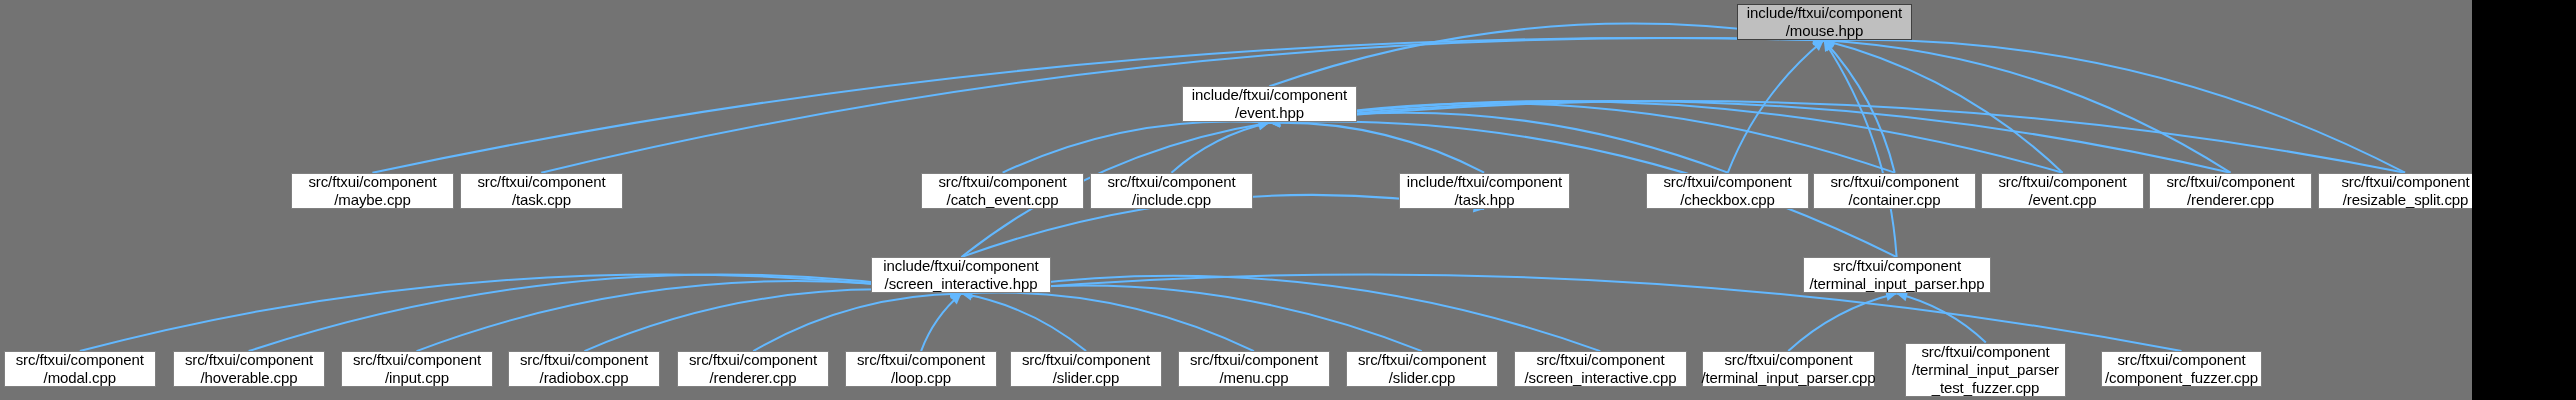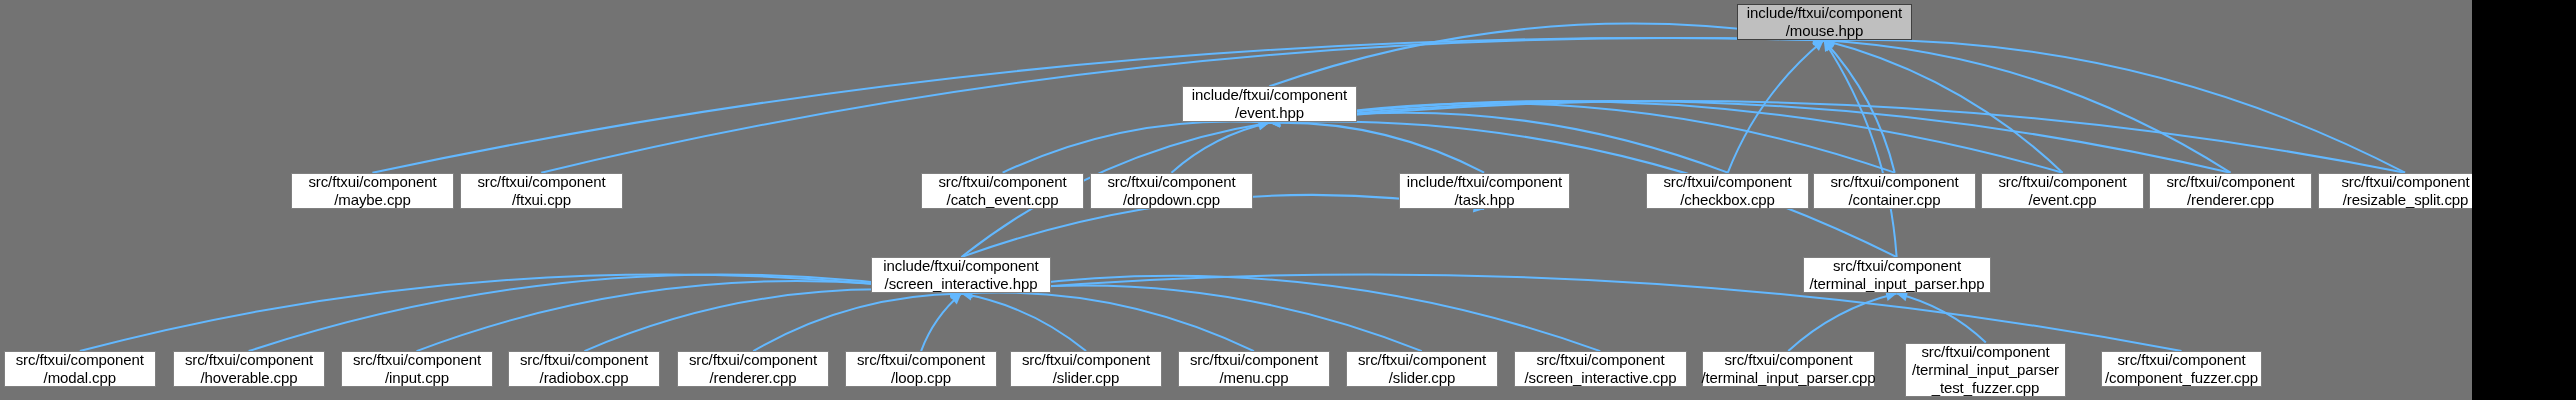--- a/index.html
+++ b/index.html
@@ -105,23 +105,23 @@
       <polygon points="1977,306 1967.573099893398,313.89832604924254 1965.0251990966447,303.19747554426374" fill="#63b8ff"></polygon>
       <path d="M2070,357 Q2030.13,319.41 1977,306" stroke="#63b8ff" stroke-width="2.1" fill="none"></path>
       <polygon points="1977,306 1989.0115051659104,303.35921533454416 1986.319530831911,314.02473333345483" fill="#63b8ff"></polygon>
       <path d="M2274,366 Q1642.2405680270547,246.0999578264397 1002,306" stroke="#63b8ff" stroke-width="2.1" fill="none"></path>
       <polygon points="1002,306 1012.4398358910943,299.4992441541757 1013.464506211316,310.45141520538084" fill="#63b8ff"></polygon>
     </svg>
   <div id="node-layer">
       <div class="node root" style="left: 1737px; top: 3.8px; width: 175px; height: 36px;"><span class="l1">include/ftxui/component</span><span class="l2">/mouse.hpp</span></div>
       <div class="node" style="left: 1182px; top: 86px; width: 175px; height: 36px;"><span class="l1">include/ftxui/component</span><span class="l2">/event.hpp</span></div>
       <div class="node" style="left: 291px; top: 173px; width: 163px; height: 36px;"><span class="l1">src/ftxui/component</span><span class="l2">/maybe.cpp</span></div>
-      <div class="node" style="left: 460px; top: 173px; width: 163px; height: 36px;"><span class="l1">src/ftxui/component</span><span class="l2">/ftxui.cpp</span></div>
+      <div class="node" style="left: 460px; top: 173px; width: 163px; height: 36px;"><span class="l1">src/ftxui/component</span><span class="l2">/task.cpp</span></div>
       <div class="node" style="left: 921px; top: 173px; width: 163px; height: 36px;"><span class="l1">src/ftxui/component</span><span class="l2">/catch_event.cpp</span></div>
-      <div class="node" style="left: 1090px; top: 173px; width: 163px; height: 36px;"><span class="l1">src/ftxui/component</span><span class="l2">/dropdown.cpp</span></div>
+      <div class="node" style="left: 1090px; top: 173px; width: 163px; height: 36px;"><span class="l1">src/ftxui/component</span><span class="l2">/include.cpp</span></div>
       <div class="node" style="left: 1399px; top: 173px; width: 171px; height: 36px;"><span class="l1">include/ftxui/component</span><span class="l2">/task.hpp</span></div>
       <div class="node" style="left: 1646px; top: 173px; width: 163px; height: 36px;"><span class="l1">src/ftxui/component</span><span class="l2">/checkbox.cpp</span></div>
       <div class="node" style="left: 1813px; top: 173px; width: 163px; height: 36px;"><span class="l1">src/ftxui/component</span><span class="l2">/container.cpp</span></div>
       <div class="node" style="left: 1981px; top: 173px; width: 163px; height: 36px;"><span class="l1">src/ftxui/component</span><span class="l2">/event.cpp</span></div>
       <div class="node" style="left: 2149px; top: 173px; width: 163px; height: 36px;"><span class="l1">src/ftxui/component</span><span class="l2">/renderer.cpp</span></div>
       <div class="node" style="left: 2318px; top: 173px; width: 175px; height: 36px;"><span class="l1">src/ftxui/component</span><span class="l2">/resizable_split.cpp</span></div>
       <div class="node" style="left: 871px; top: 257px; width: 180px; height: 36px;"><span class="l1">include/ftxui/component</span><span class="l2">/screen_interactive.hpp</span></div>
       <div class="node" style="left: 1803px; top: 257px; width: 188px; height: 36px;"><span class="l1">src/ftxui/component</span><span class="l2">/terminal_input_parser.hpp</span></div>
       <div class="node" style="left: 3.8px; top: 351px; width: 152px; height: 36px;"><span class="l1">src/ftxui/component</span><span class="l2">/modal.cpp</span></div>
       <div class="node" style="left: 173px; top: 351px; width: 152px; height: 36px;"><span class="l1">src/ftxui/component</span><span class="l2">/hoverable.cpp</span></div>

